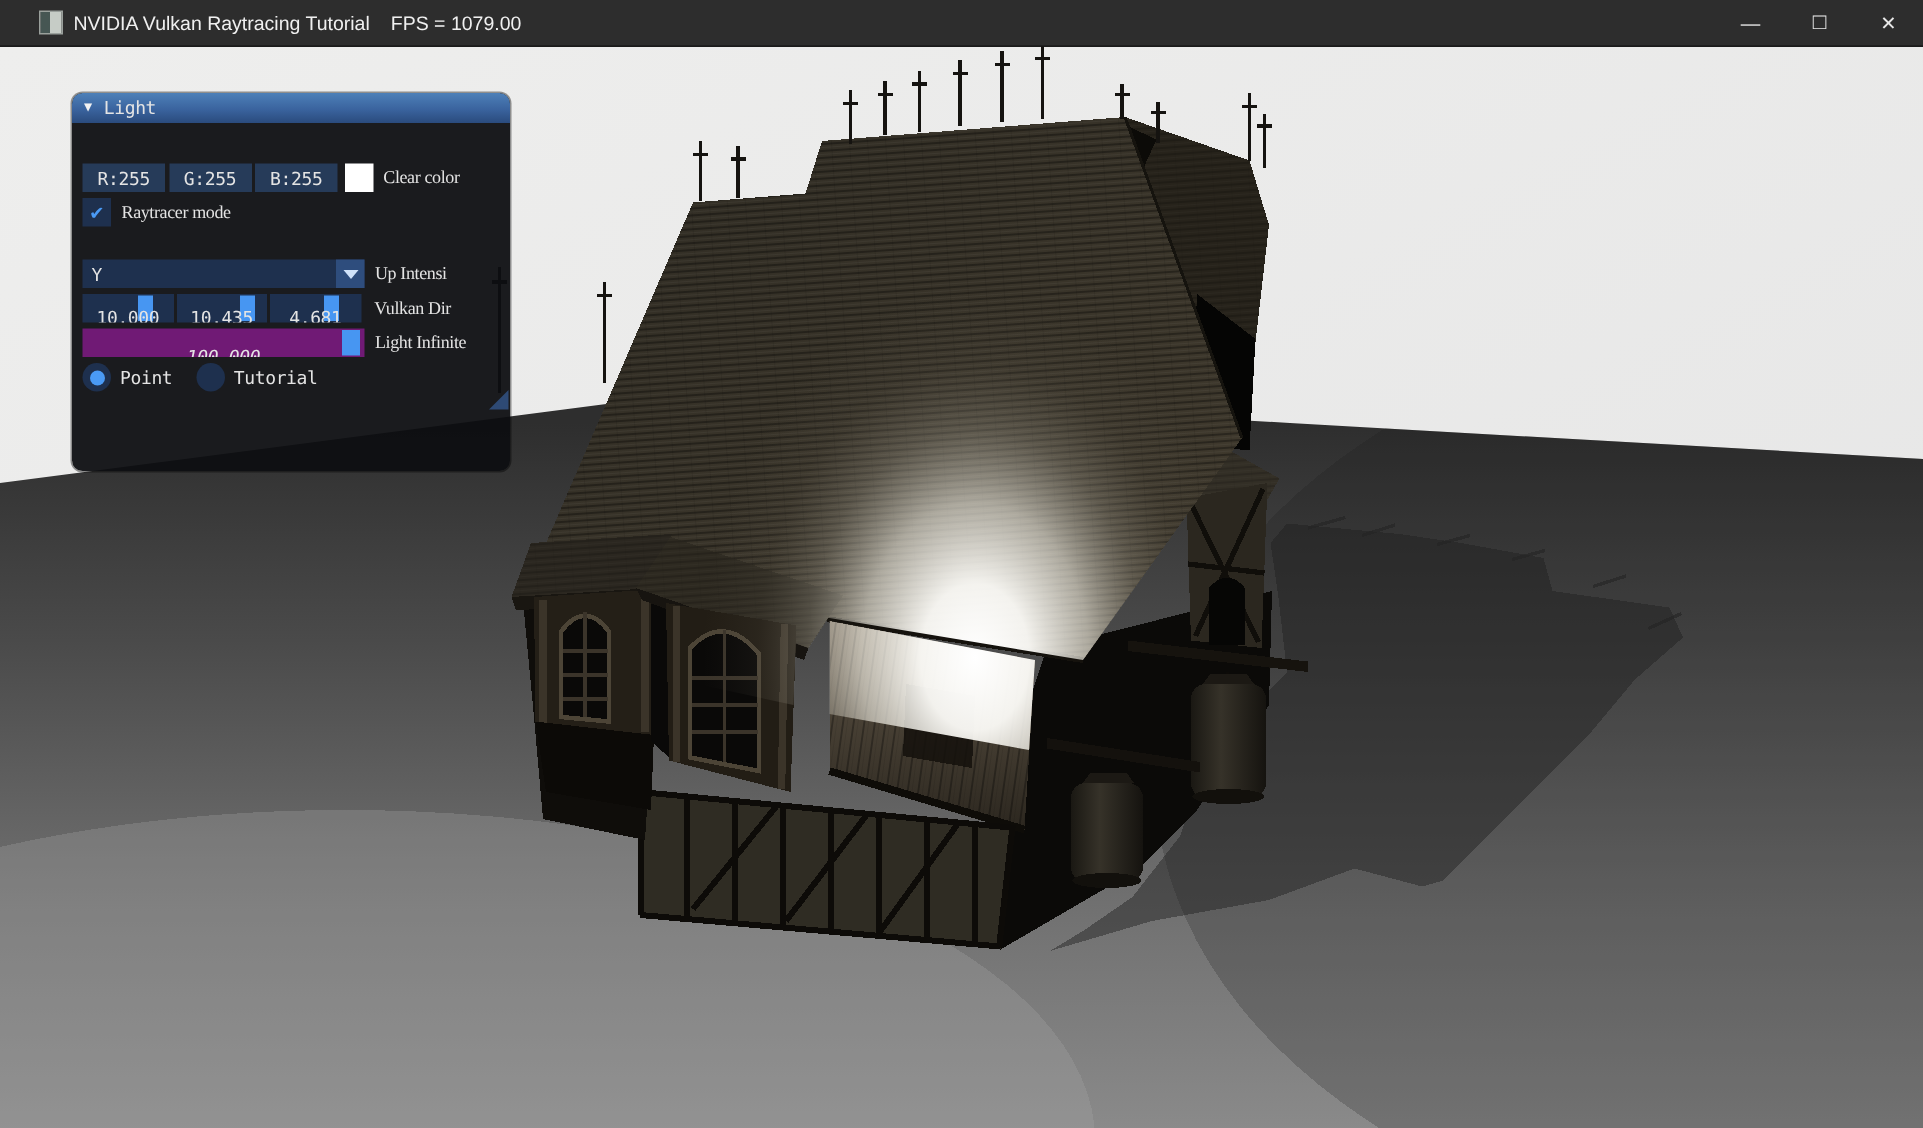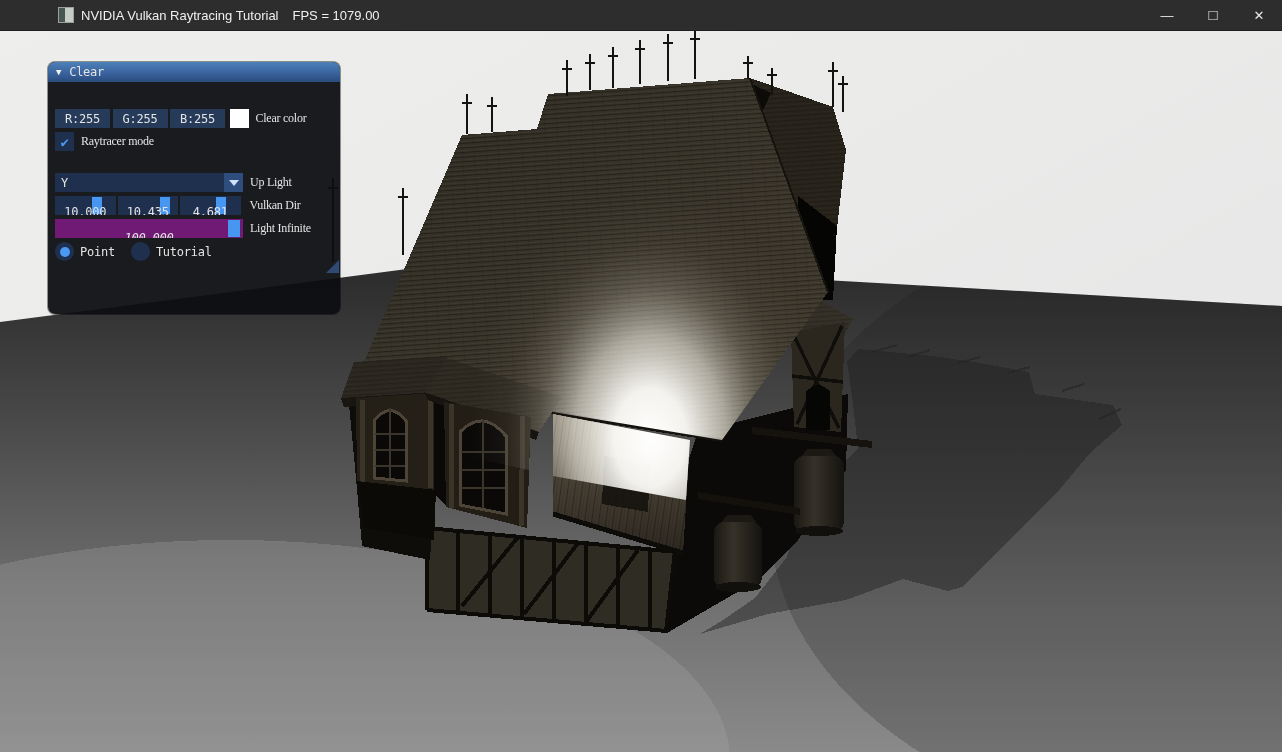--- a/index.html
+++ b/index.html
@@ -1,19 +1,19 @@
 <!DOCTYPE html>
 <html><head>
 <meta charset="utf-8">
 <style>
   html,body{margin:0;padding:0;background:#000;}
   .window{position:relative;width:1282px;height:752px;overflow:hidden;font-family:"Liberation Sans",sans-serif;}
   
   .titlebar{position:relative;height:31px;background:#2d2d2d;border-bottom:1px solid #1f1f1f;
-    display:flex;align-items:center;color:#f0f0f0;font-size:13px;box-sizing:border-box;padding-left:32px;}
+    display:flex;align-items:center;color:#f0f0f0;font-size:13px;box-sizing:border-box;}
   .app-icon{width:16px;height:16px;margin-left:26px;margin-right:7px;border:1px solid #9aa09c;box-sizing:border-box;
     background:linear-gradient(90deg,#465653 0 45%,#c6ccc6 45%);}
   .title{white-space:pre;}
   .fps{margin-left:14px;white-space:pre;}
   .win-controls{position:absolute;right:0;top:0;height:31px;display:flex;}
   .wbtn{width:46px;height:31px;display:flex;align-items:center;justify-content:center;color:#e8e8e8;}
   .wbtn span{font-size:13px;line-height:1;}
   .wbtn.max span{font-size:15px;margin-top:-2px;}
   
   .viewport{position:relative;width:1282px;height:721px;box-shadow:inset 0 0 0 1px rgba(70,70,70,.55);}
@@ -282,21 +282,21 @@
             <path d="M828,71 H838"></path>
           <path d="M843,112 L843,76"></path>
             <path d="M838,84 H848"></path>
         </g>
       </g>
     </svg>
 
     <div class="panel">
       <div class="panel-header">
         <span class="collapse">▼</span>
-        <span>Clear</span>
+        <span>Light</span>
       </div>
       <div class="panel-body">
         <div class="row r1">
           <div class="btn">R:255</div>
           <div class="btn">G:255</div>
           <div class="btn">B:255</div>
           <div class="swatch" style="background-color: rgb(255, 255, 255);"></div>
           <span class="lbl">Clear color</span>
         </div>
         <div class="row r2">
@@ -305,21 +305,21 @@
           </div>
           <span class="lbl">Raytracer mode</span>
         </div>
         <div class="row r4">
           <div class="combo">
             <span>Y</span>
             <div class="combo-btn">
               <span class="combo-arrow"></span>
             </div>
           </div>
-          <span class="lbl">Up Light</span>
+          <span class="lbl">Up Intensi</span>
         </div>
         <div class="row r5">
           <div class="drag">
             <div class="grab g1"></div>
             <span>10.000</span>
           </div>
           <div class="drag">
             <div class="grab g2"></div>
             <span>10.435</span>
           </div>

